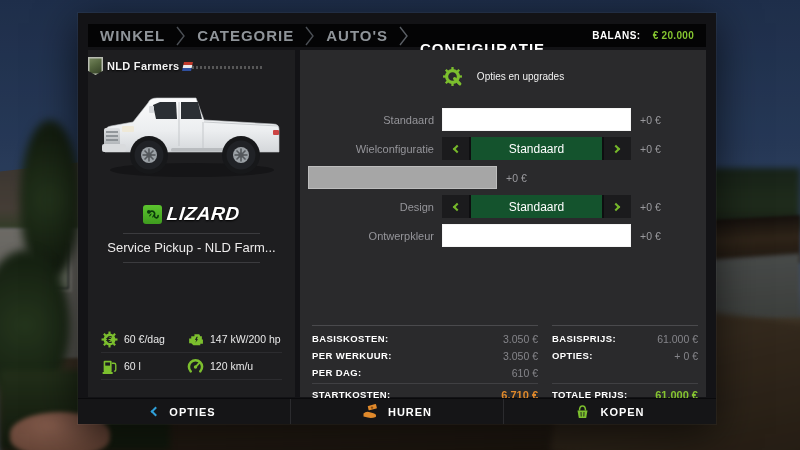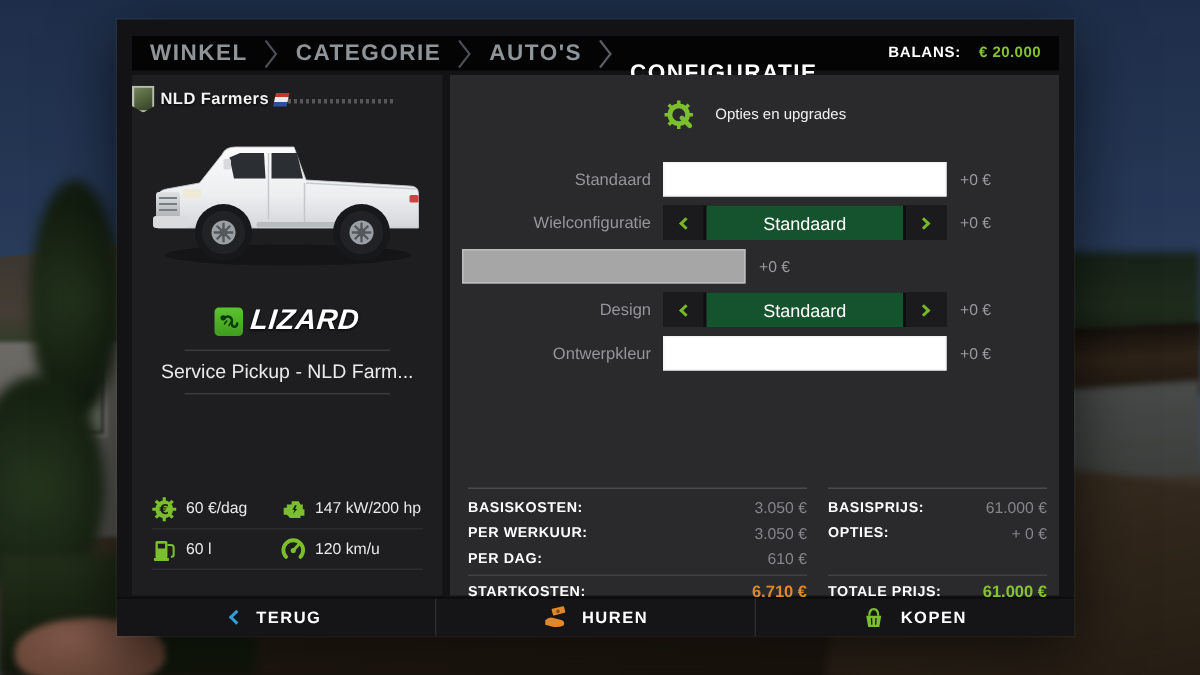--- a/index.html
+++ b/index.html
@@ -401,21 +401,21 @@
         <div class="cost-total">
           <span class="cost-label">TOTALE PRIJS:</span>
           <span class="cost-val green">61.000 €</span>
         </div>
       </div>
     </div>
 
     <div class="footer">
       <div class="fbtn">
         <span class="chev-back"></span>
-        <span class="fbtn-label">TERUG</span>
+        <span class="fbtn-label">OPTIES</span>
       </div>
       <div class="fbtn">
         <svg width="16" height="15" viewBox="0 0 16 15">
           <rect x="6" y="1" width="8.5" height="4.6" rx="0.6" fill="#e0892b" transform="rotate(-14 10 3)"></rect>
           <circle cx="10" cy="3.6" r="1.2" fill="#8a4e12"></circle>
           <path d="M1.5,9.5 q2.5,-2.5 5.5,-1.5 l4.5,1.2 q2.8,0.7 2.6,2.3 l-0.3,1.5 q-4.5,1.8 -8,0.6 L1.5,12.5 Z" fill="#e0892b"></path>
         </svg>
         <span class="fbtn-label">HUREN</span>
       </div>
       <div class="fbtn">

